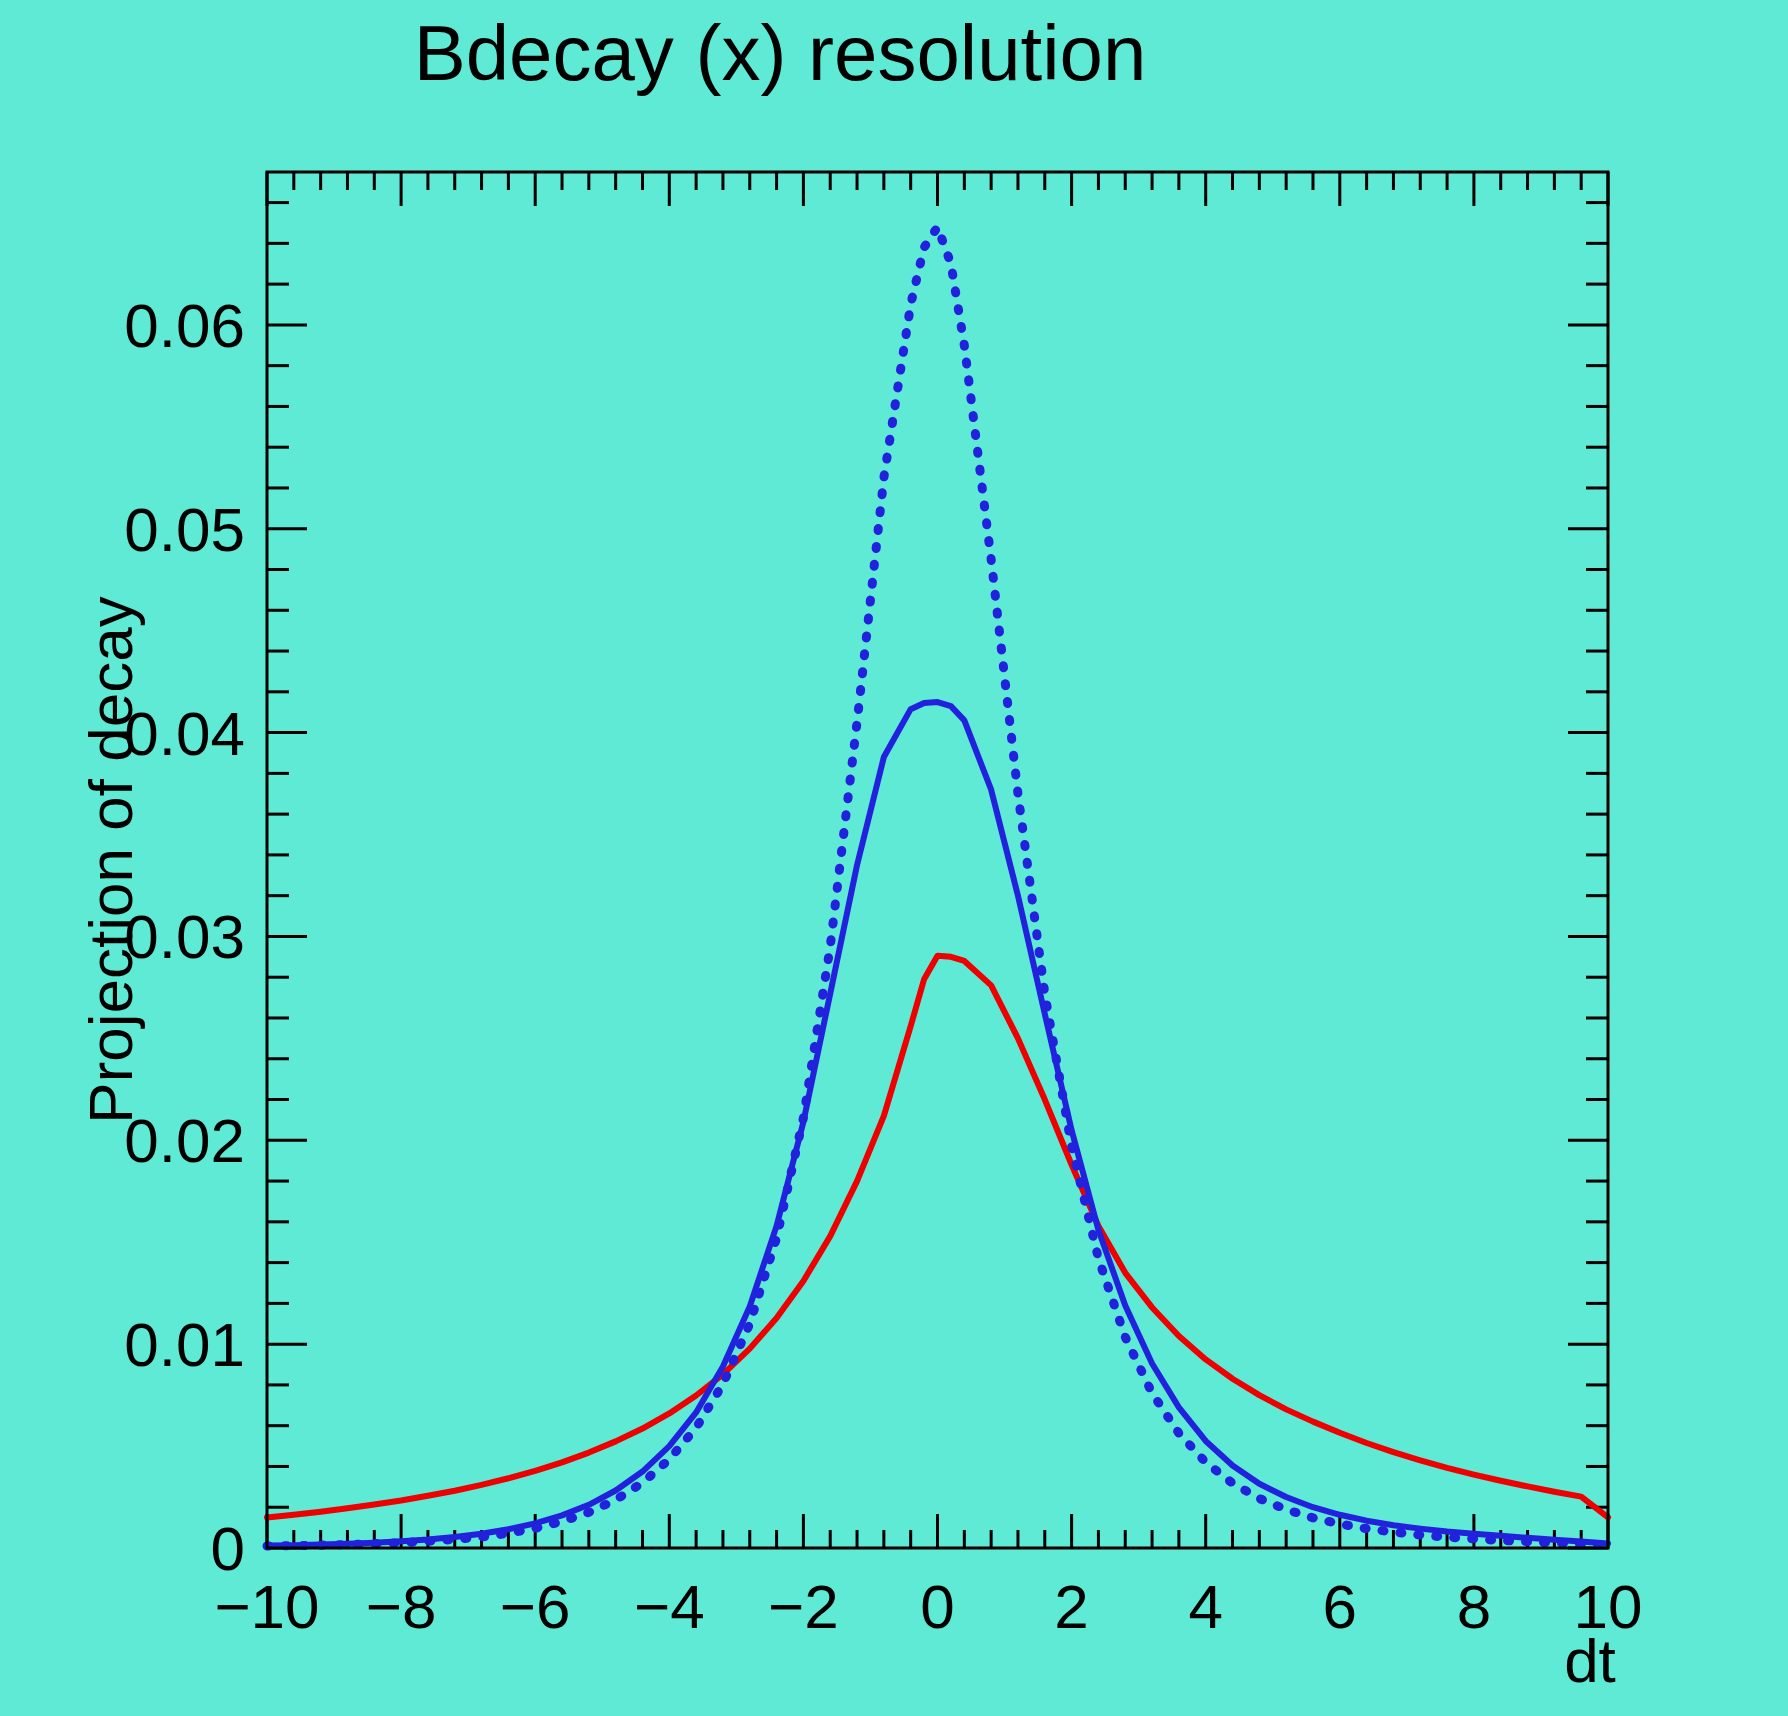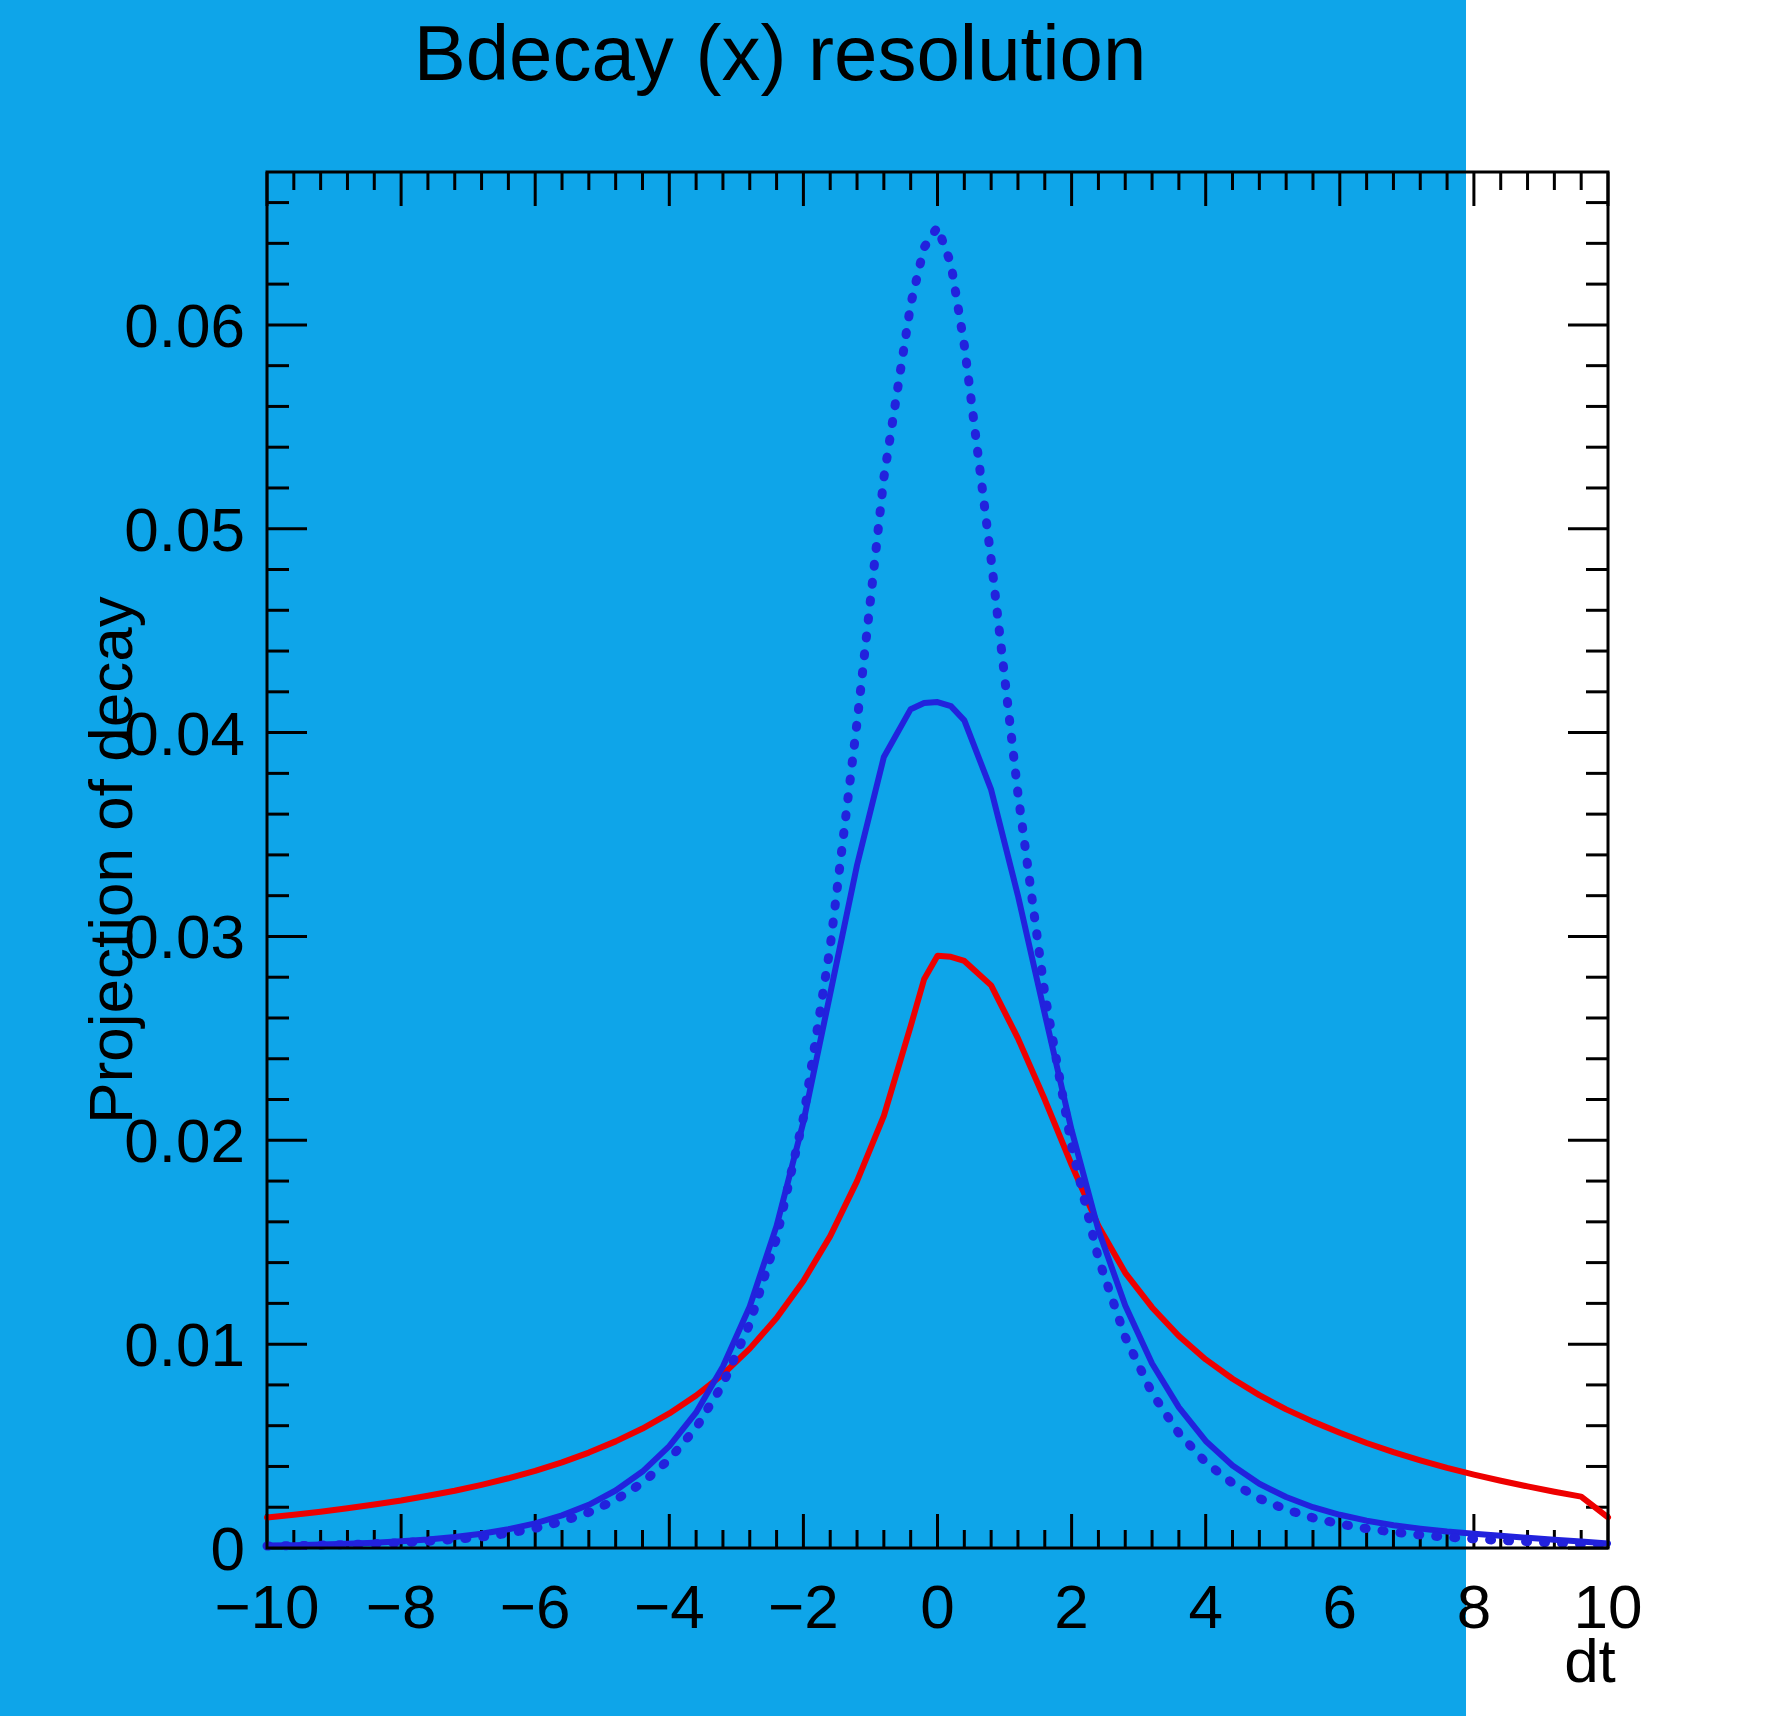--- a/index.html
+++ b/index.html
@@ -1,17 +1,17 @@
 <!DOCTYPE html>
 <html><head>
 <meta charset="utf-8">
 <style>
   html,body{margin:0;padding:0;background:#ffffff;}
   body{width:1788px;height:1716px;font-family:"Liberation Sans",sans-serif;overflow:hidden;}
-  #root{position:relative;width:1466px;height:1716px;background:#0ea5e9;}
+  #root{position:relative;width:1788px;height:1716px;background:#5eead4;}
   svg{display:block;}
   .ttl{font-family:"Liberation Sans",sans-serif;font-size:78px;fill:#000;}
   .tick-lbl{font-family:"Liberation Sans",sans-serif;font-size:62px;fill:#000;}
   .ax-lbl{font-family:"Liberation Sans",sans-serif;font-size:62px;fill:#000;}
   .frame{fill:none;stroke:#000;stroke-width:3;}
   .tk{stroke:#000;stroke-width:3;fill:none;}
   .curve{fill:none;stroke-linecap:round;stroke-linejoin:round;}
 </style>
 </head>
 <body>

